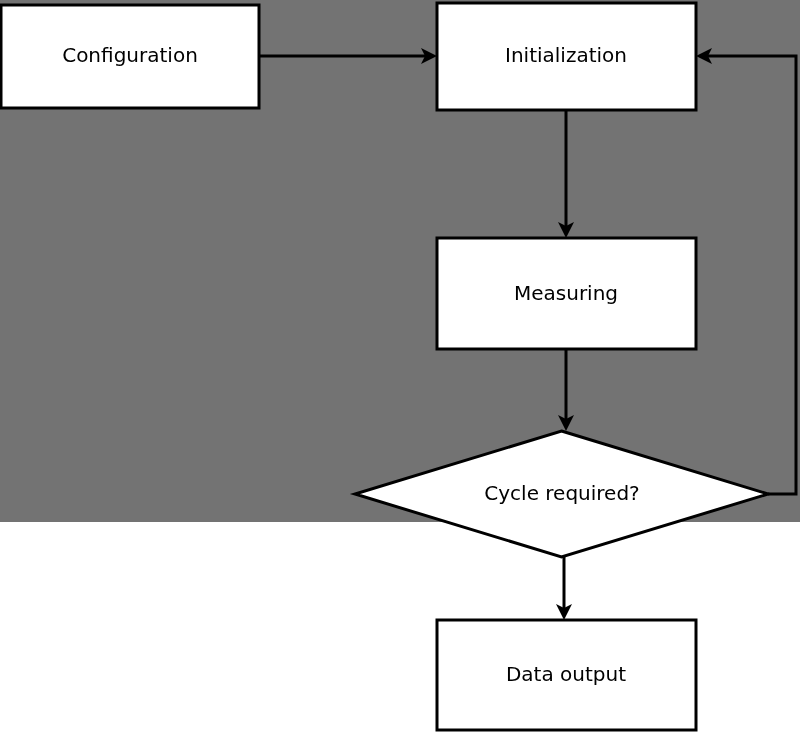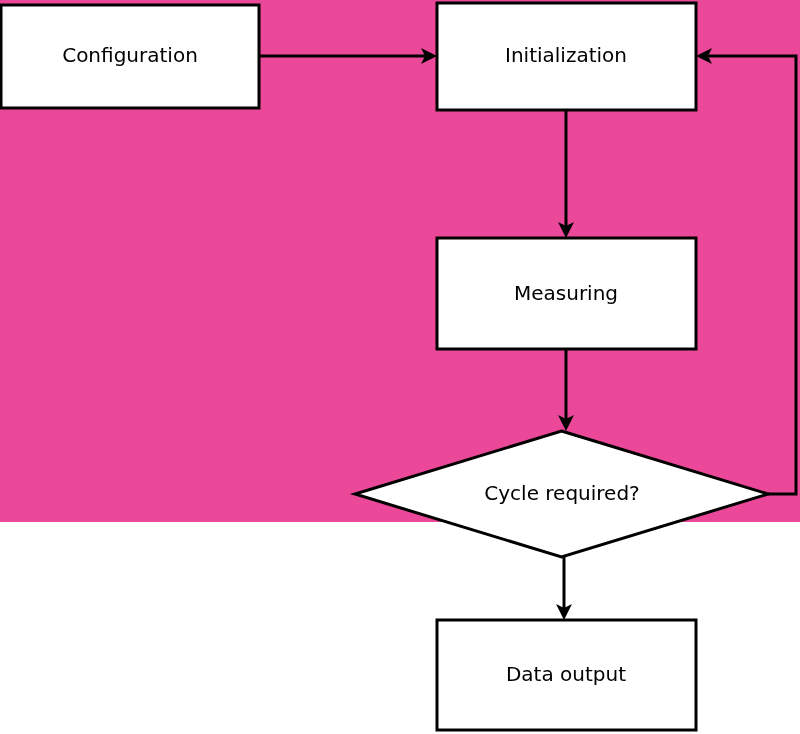--- a/index.html
+++ b/index.html
@@ -11,21 +11,21 @@
   body {
     width: 800px;
     height: 734px;
     font-family: "DejaVu Sans", "Liberation Sans", sans-serif;
     overflow: hidden;
   }
   #diagram-root {
     position: relative;
     width: 800px;
     height: 522px;
-    background: #ec4899;
+    background: #737373;
   }
   #flow-svg {
     position: absolute;
     top: 0;
     left: 0;
     width: 800px;
     height: 734px;
     display: block;
   }
   .node-shape {

